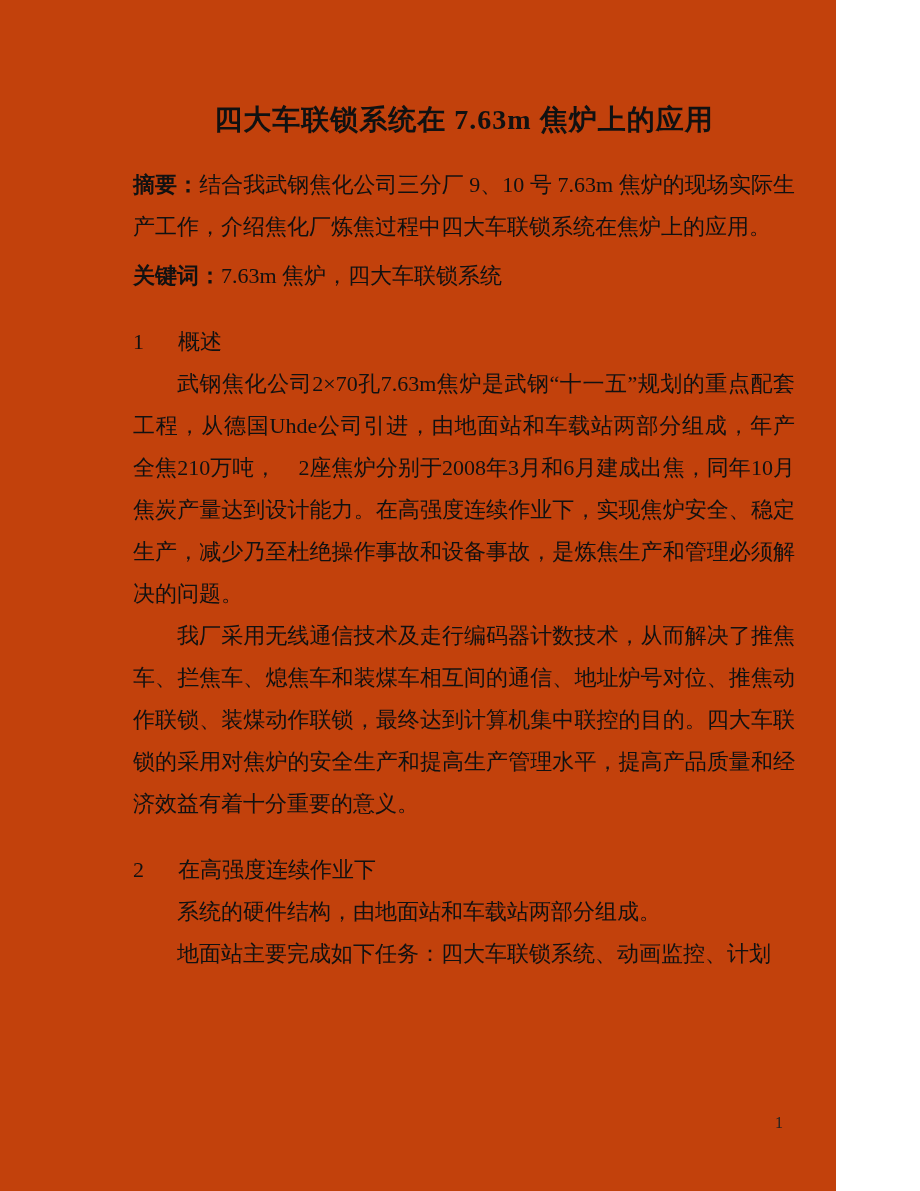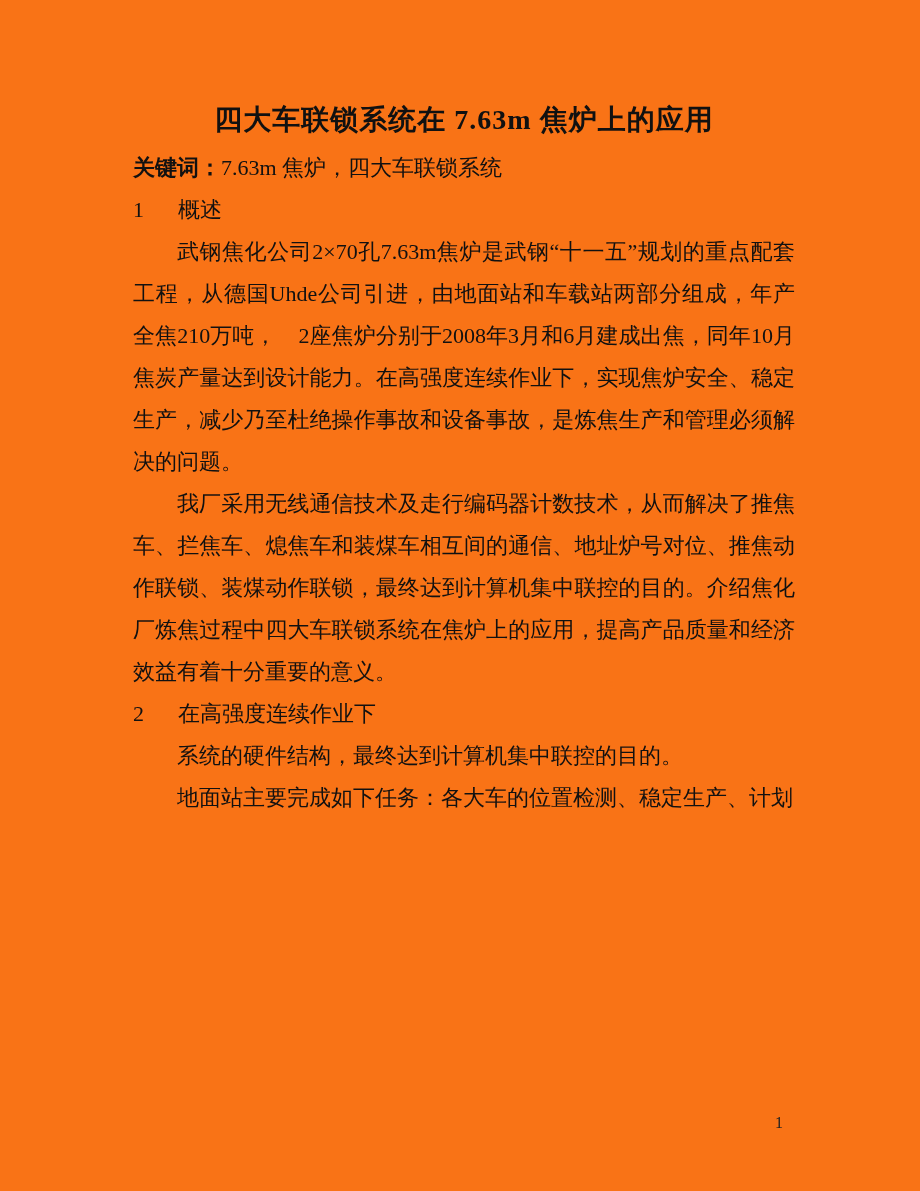--- a/index.html
+++ b/index.html
@@ -2,23 +2,23 @@
 <html><head>
 <meta charset="utf-8">
 <style>
   html, body {
     margin: 0;
     padding: 0;
     background: #ffffff;
   }
   .page {
     position: relative;
-    width: 920px;
+    width: 836px;
     height: 1191px;
-    background: #f97316;
+    background: #c2410c;
     font-family: "Liberation Serif", "DejaVu Serif", serif;
     color: #111111;
     overflow: hidden;
   }
   .content {
     position: absolute;
     left: 133px;
     top: 0;
     width: 662px;
   }
@@ -40,21 +40,21 @@
     margin: 0;
     font-size: 22px;
     line-height: 42px;
     text-align: justify;
     text-justify: inter-character;
   }
   p.abstract { margin-top: 24px; }
   p.keywords { margin-top: 7px; }
   .label-bold { font-weight: bold; }
   .sec-heading {
-    margin-top: 0;
+    margin-top: 24px;
     font-size: 22px;
     line-height: 42px;
   }
   .sec-num {
     display: inline-block;
     width: 45px;
   }
   p.indent { text-indent: 2em; }
   .page-number {
     position: absolute;
@@ -67,32 +67,33 @@
 </style>
 </head>
 <body>
 
 <div class="page">
   <div class="content">
 
     <h1 class="doc-title">四大车联锁系统在 7.63m 焦炉上的应用</h1>
 
 
+    <p class="para abstract"><span class="label-bold">摘要：</span><span>结合我武钢焦化公司三分厂 9、10 号 7.63m 焦炉的现场实际生产工作，介绍焦化厂炼焦过程中四大车联锁系统在焦炉上的应用。</span></p>
 
     <p class="para keywords"><span class="label-bold">关键词：</span><span>7.63m 焦炉，四大车联锁系统</span></p>
 
     <div class="sec-heading"><span class="sec-num">1</span><span>概述</span></div>
 
     <p class="para indent">武钢焦化公司2×70孔7.63m焦炉是武钢“十一五”规划的重点配套工程，从德国Uhde公司引进，由地面站和车载站两部分组成，年产全焦210万吨，　2座焦炉分别于2008年3月和6月建成出焦，同年10月焦炭产量达到设计能力。在高强度连续作业下，实现焦炉安全、稳定生产，减少乃至杜绝操作事故和设备事故，是炼焦生产和管理必须解决的问题。</p>
 
-    <p class="para indent">我厂采用无线通信技术及走行编码器计数技术，从而解决了推焦车、拦焦车、熄焦车和装煤车相互间的通信、地址炉号对位、推焦动作联锁、装煤动作联锁，最终达到计算机集中联控的目的。介绍焦化厂炼焦过程中四大车联锁系统在焦炉上的应用，提高产品质量和经济效益有着十分重要的意义。</p>
+    <p class="para indent">我厂采用无线通信技术及走行编码器计数技术，从而解决了推焦车、拦焦车、熄焦车和装煤车相互间的通信、地址炉号对位、推焦动作联锁、装煤动作联锁，最终达到计算机集中联控的目的。四大车联锁的采用对焦炉的安全生产和提高生产管理水平，提高产品质量和经济效益有着十分重要的意义。</p>
 
     <div class="sec-heading"><span class="sec-num">2</span><span>在高强度连续作业下</span></div>
 
-    <p class="para indent">系统的硬件结构，最终达到计算机集中联控的目的。</p>
+    <p class="para indent">系统的硬件结构，由地面站和车载站两部分组成。</p>
 
 
-    <p class="para indent">地面站主要完成如下任务：各大车的位置检测、稳定生产、计划</p>
+    <p class="para indent">地面站主要完成如下任务：四大车联锁系统、动画监控、计划</p>
 
   </div>
 
   <div class="page-number">1</div>
 </div>
 
 </body></html>

